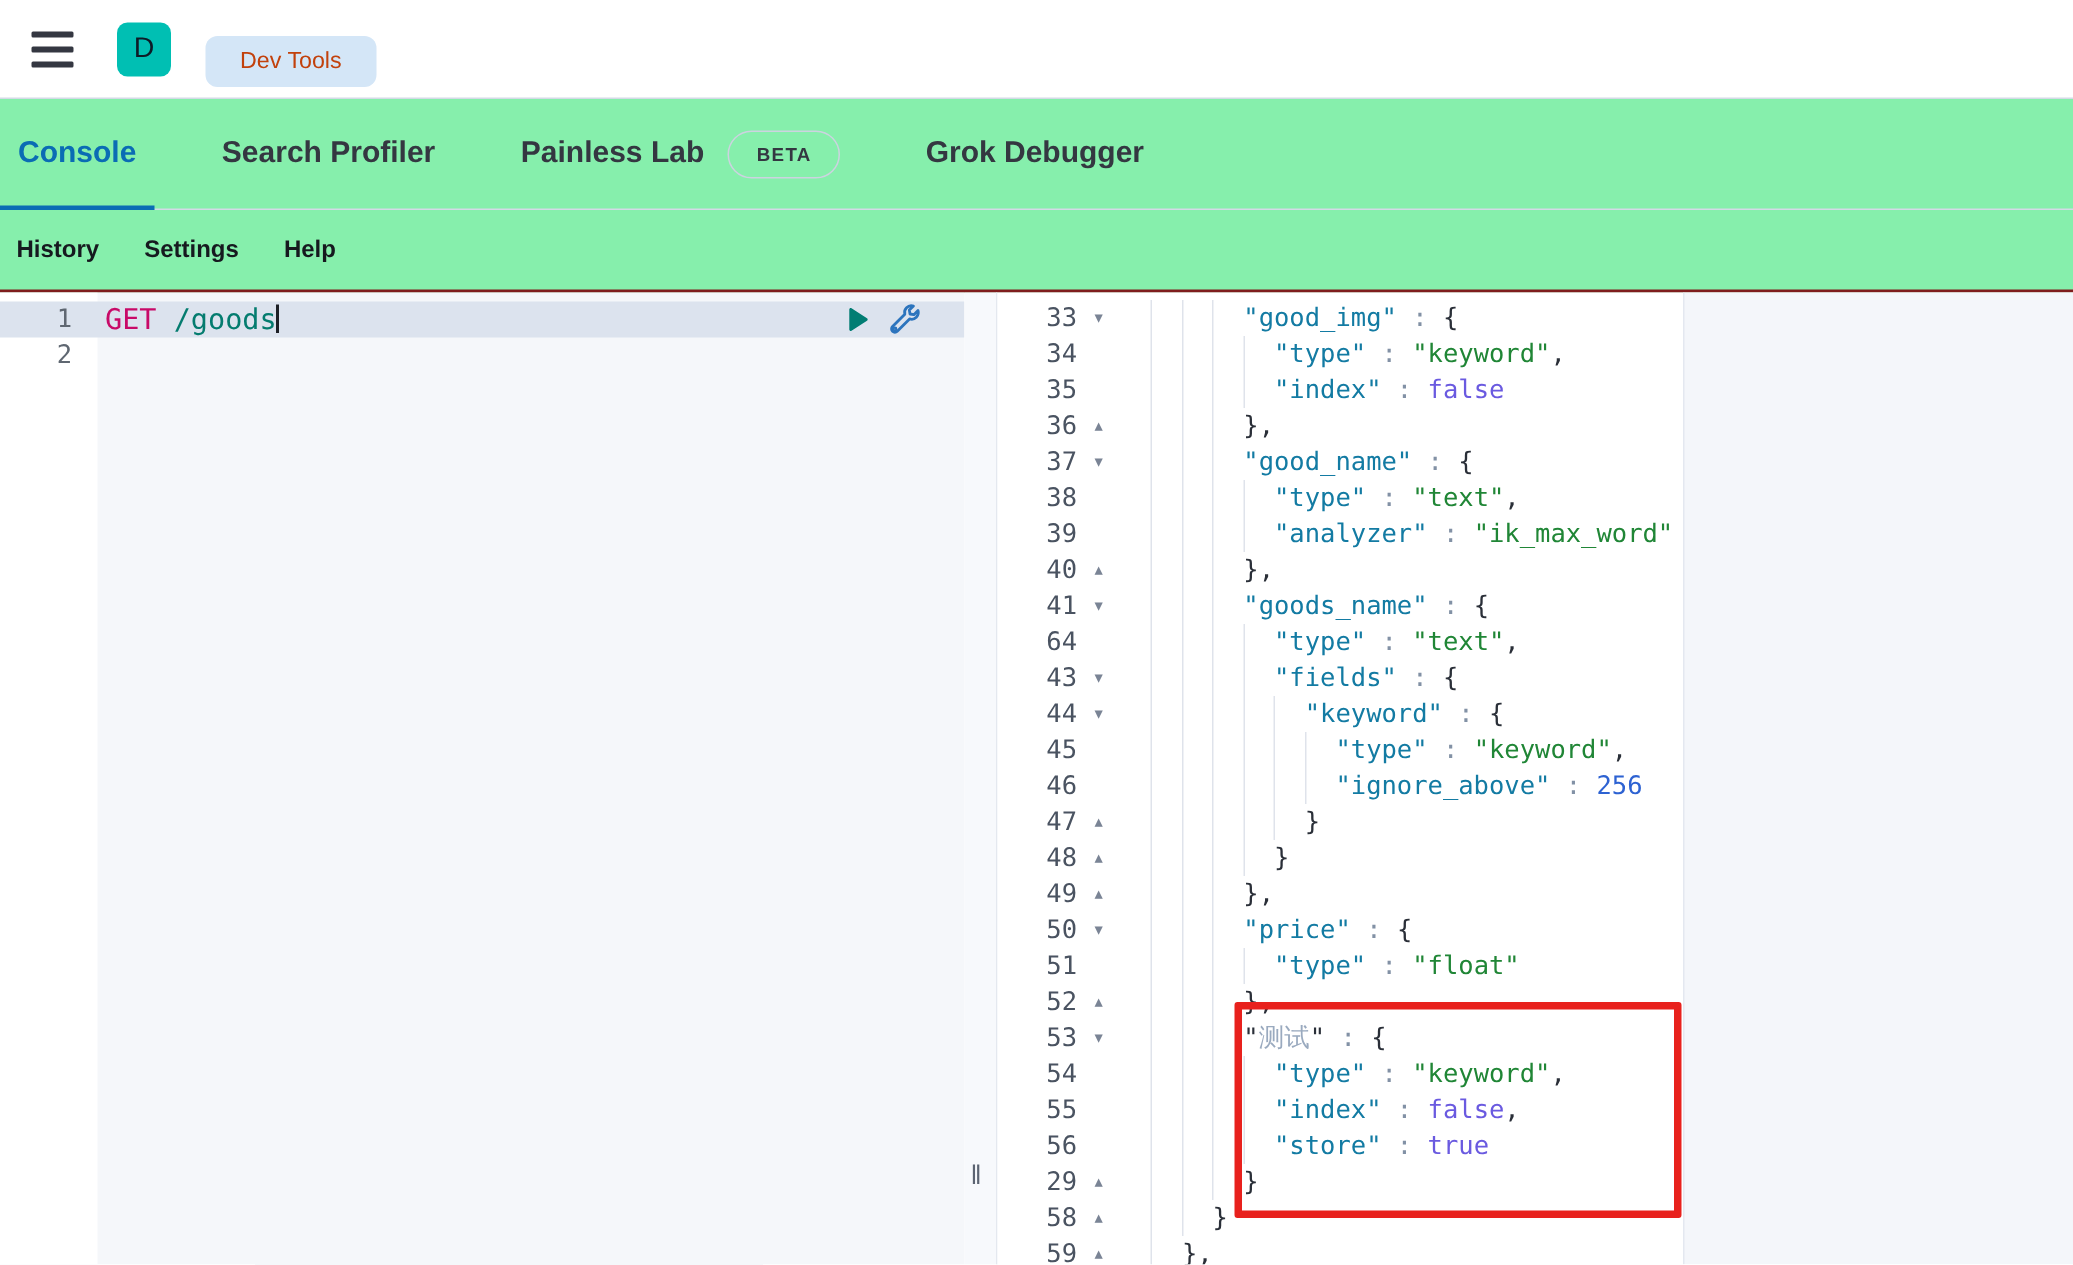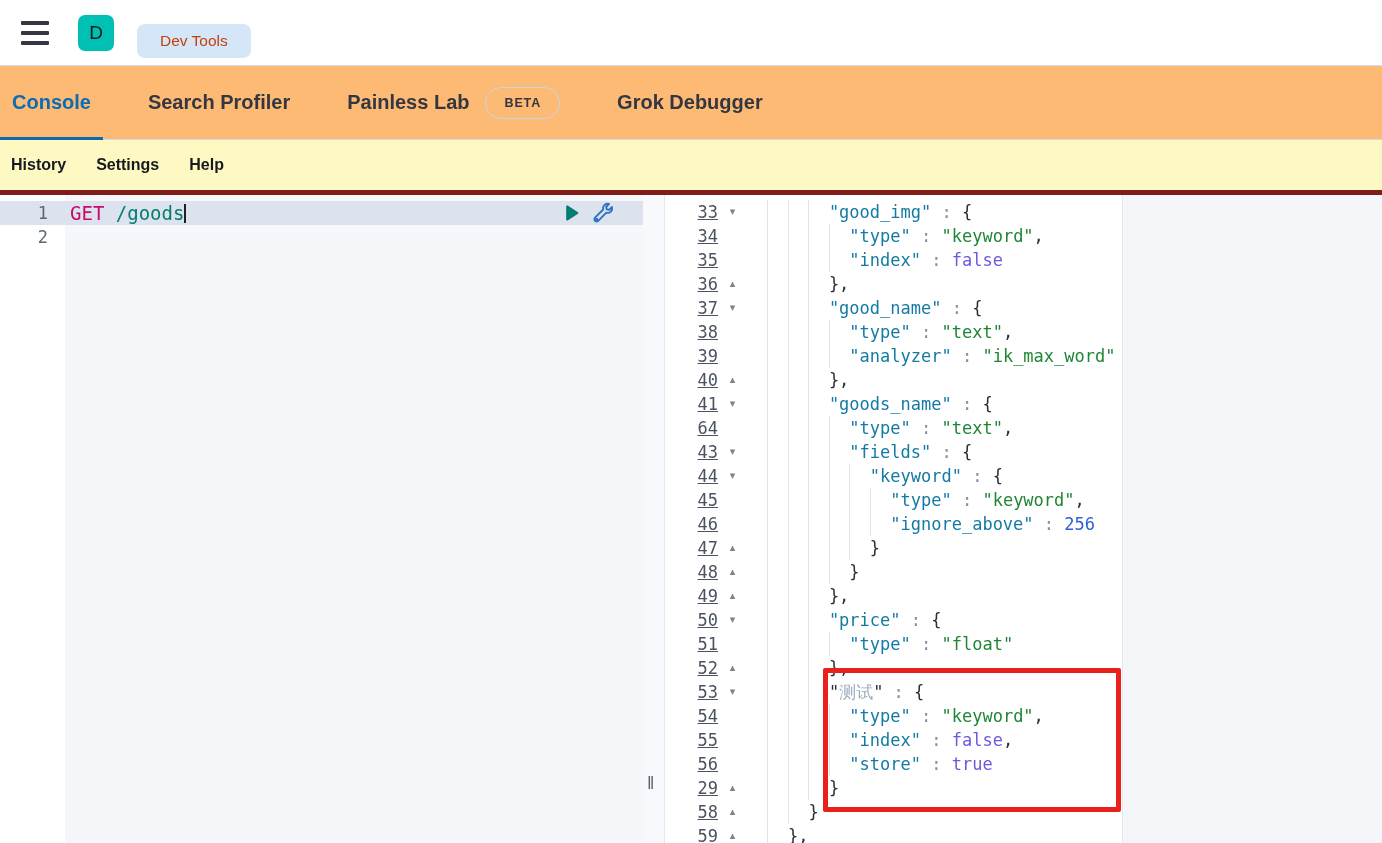--- a/index.html
+++ b/index.html
@@ -12,32 +12,32 @@
                justify-content:space-between; background:none; border:none; cursor:pointer; }
   .hamburger span { display:block; height:4px; border-radius:1px; background:#343741; }
   .app-logo { margin-left:29px; width:36px; height:36px; border-radius:7px;
               background:var(--c-accent); color:#0d1b27; font-size:19px; font-weight:500;
               display:flex; align-items:center; justify-content:center; }
   .crumb-pill { margin-left:23px; height:34px; padding:0 23px; border-radius:8px; border:none;
                 background:#d4e6f7; color:#c2410c; font-size:15.5px; font-weight:500;
                 display:flex; align-items:center; cursor:pointer; font-family:inherit;margin-top:16px; }
 
   
-  .tabsbar { height:74px; border-bottom:1px solid #d3dae6; display:flex; align-items:flex-end; background:#fdba74; }
+  .tabsbar { height:74px; border-bottom:1px solid #d3dae6; display:flex; align-items:flex-end; background:#86efac; }
   .tab { position:relative; height:100%; padding:0 12px; margin-right:33px; border:none; background:none;
          font-family:inherit; font-size:20px; font-weight:700; color:#343741; cursor:pointer;
          display:flex; align-items:center; }
   .tab.active { color:var(--c-blue); }
   .tab.active::after { content:""; position:absolute; left:0; right:0; bottom:-1px; height:3px; background:var(--c-blue); }
   .beta-badge { margin-left:16px; padding:8px 18px; border:1px solid #ccd3e0; border-radius:18px;
                 font-size:12.5px; font-weight:700; letter-spacing:.07em; color:#343741; }
 
   
-  .menubar { height:55px; border-bottom:5px solid #7f1d1d; display:flex; align-items:center;
-             padding-left:11px; background:#fef9c3; }
+  .menubar { height:55px; border-bottom:2px solid #7f1d1d; display:flex; align-items:center;
+             padding-left:11px; background:#86efac; }
   .menu-item { border:none; background:none; font-family:inherit; font-size:16px; font-weight:700;
                color:#16191f; margin-right:30px; cursor:pointer; }
 
   
   .workspace { display:flex; height:648px; }
   .mono { font-family:"DejaVu Sans Mono", monospace; }
 
   
   .editor-left { position:relative; width:643px; background:#f5f7fa; overflow:hidden; }
   .el-gutter-bg { position:absolute; left:0; top:0; bottom:0; width:65px; background:#fff; }
@@ -56,21 +56,21 @@
   
   .splitter { position:relative; width:22px; background:#f7f9fc; border-right:1px solid #e4e8ef; }
   .split-handle { position:absolute; top:578px; left:4px; color:#5c6472; font-size:18px; cursor:col-resize; }
 
   
   .editor-right { position:relative; flex:1; background:#fff; overflow:hidden; }
   .margin-shade { position:absolute; left:457px; top:0; bottom:0; right:0;
                   background:#f4f6fa; border-left:1px solid #e4e8f0; }
   .or-lines { position:relative; padding-top:5px; }
   .or-row { height:24px; line-height:24px; display:flex; font-size:17px; }
-  .or-num { width:53px; text-align:right; color:#4a5361; flex:none;text-decoration:underline; }
+  .or-num { width:53px; text-align:right; color:#4a5361; flex:none; }
   .or-fold { width:29px; text-align:center; font-size:11px; color:#7a8495; flex:none; cursor:pointer;
              font-family:"DejaVu Sans", sans-serif; }
   .or-code { white-space:pre; flex:none; }
   .iu { display:inline-block; width:2ch; }
   .iu + .iu { border-left:1px solid var(--c-guide); }
   .tk-key  { color:var(--c-key); }
   .tk-str  { color:var(--c-str); }
   .tk-bool { color:var(--c-bool); }
   .tk-num  { color:var(--c-num); }
   .tk-pun  { color:var(--c-pun); }

